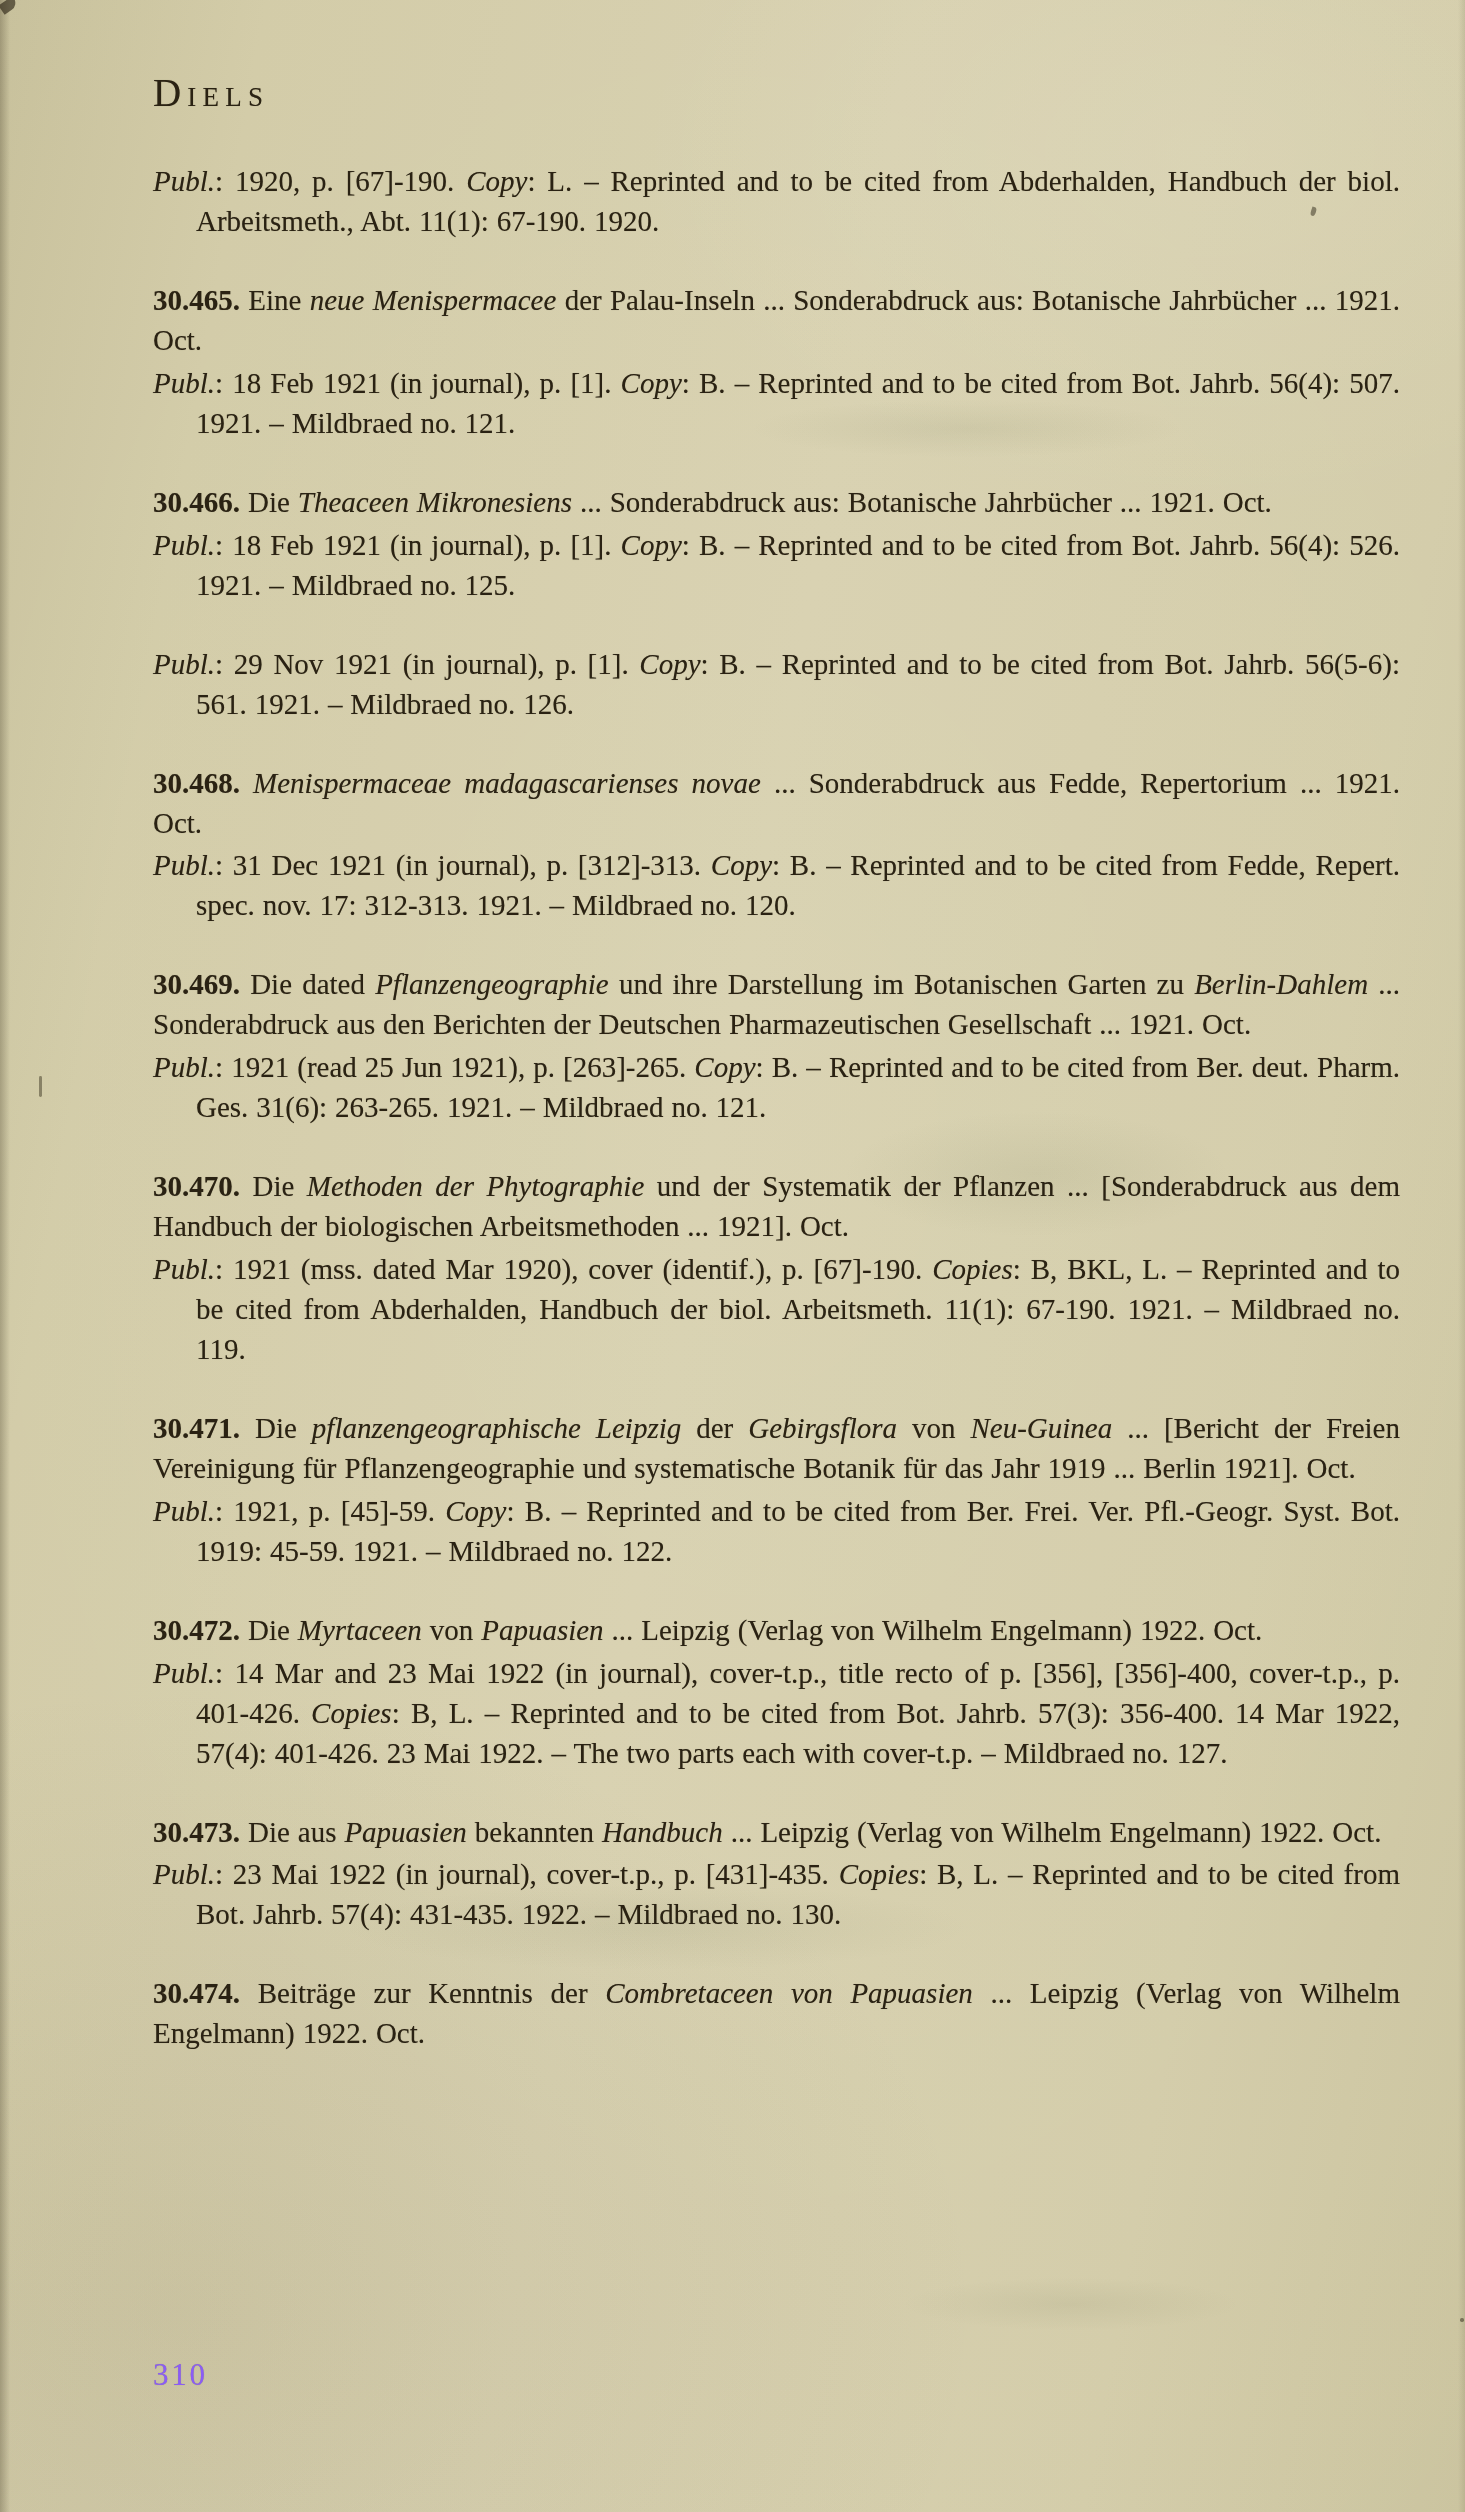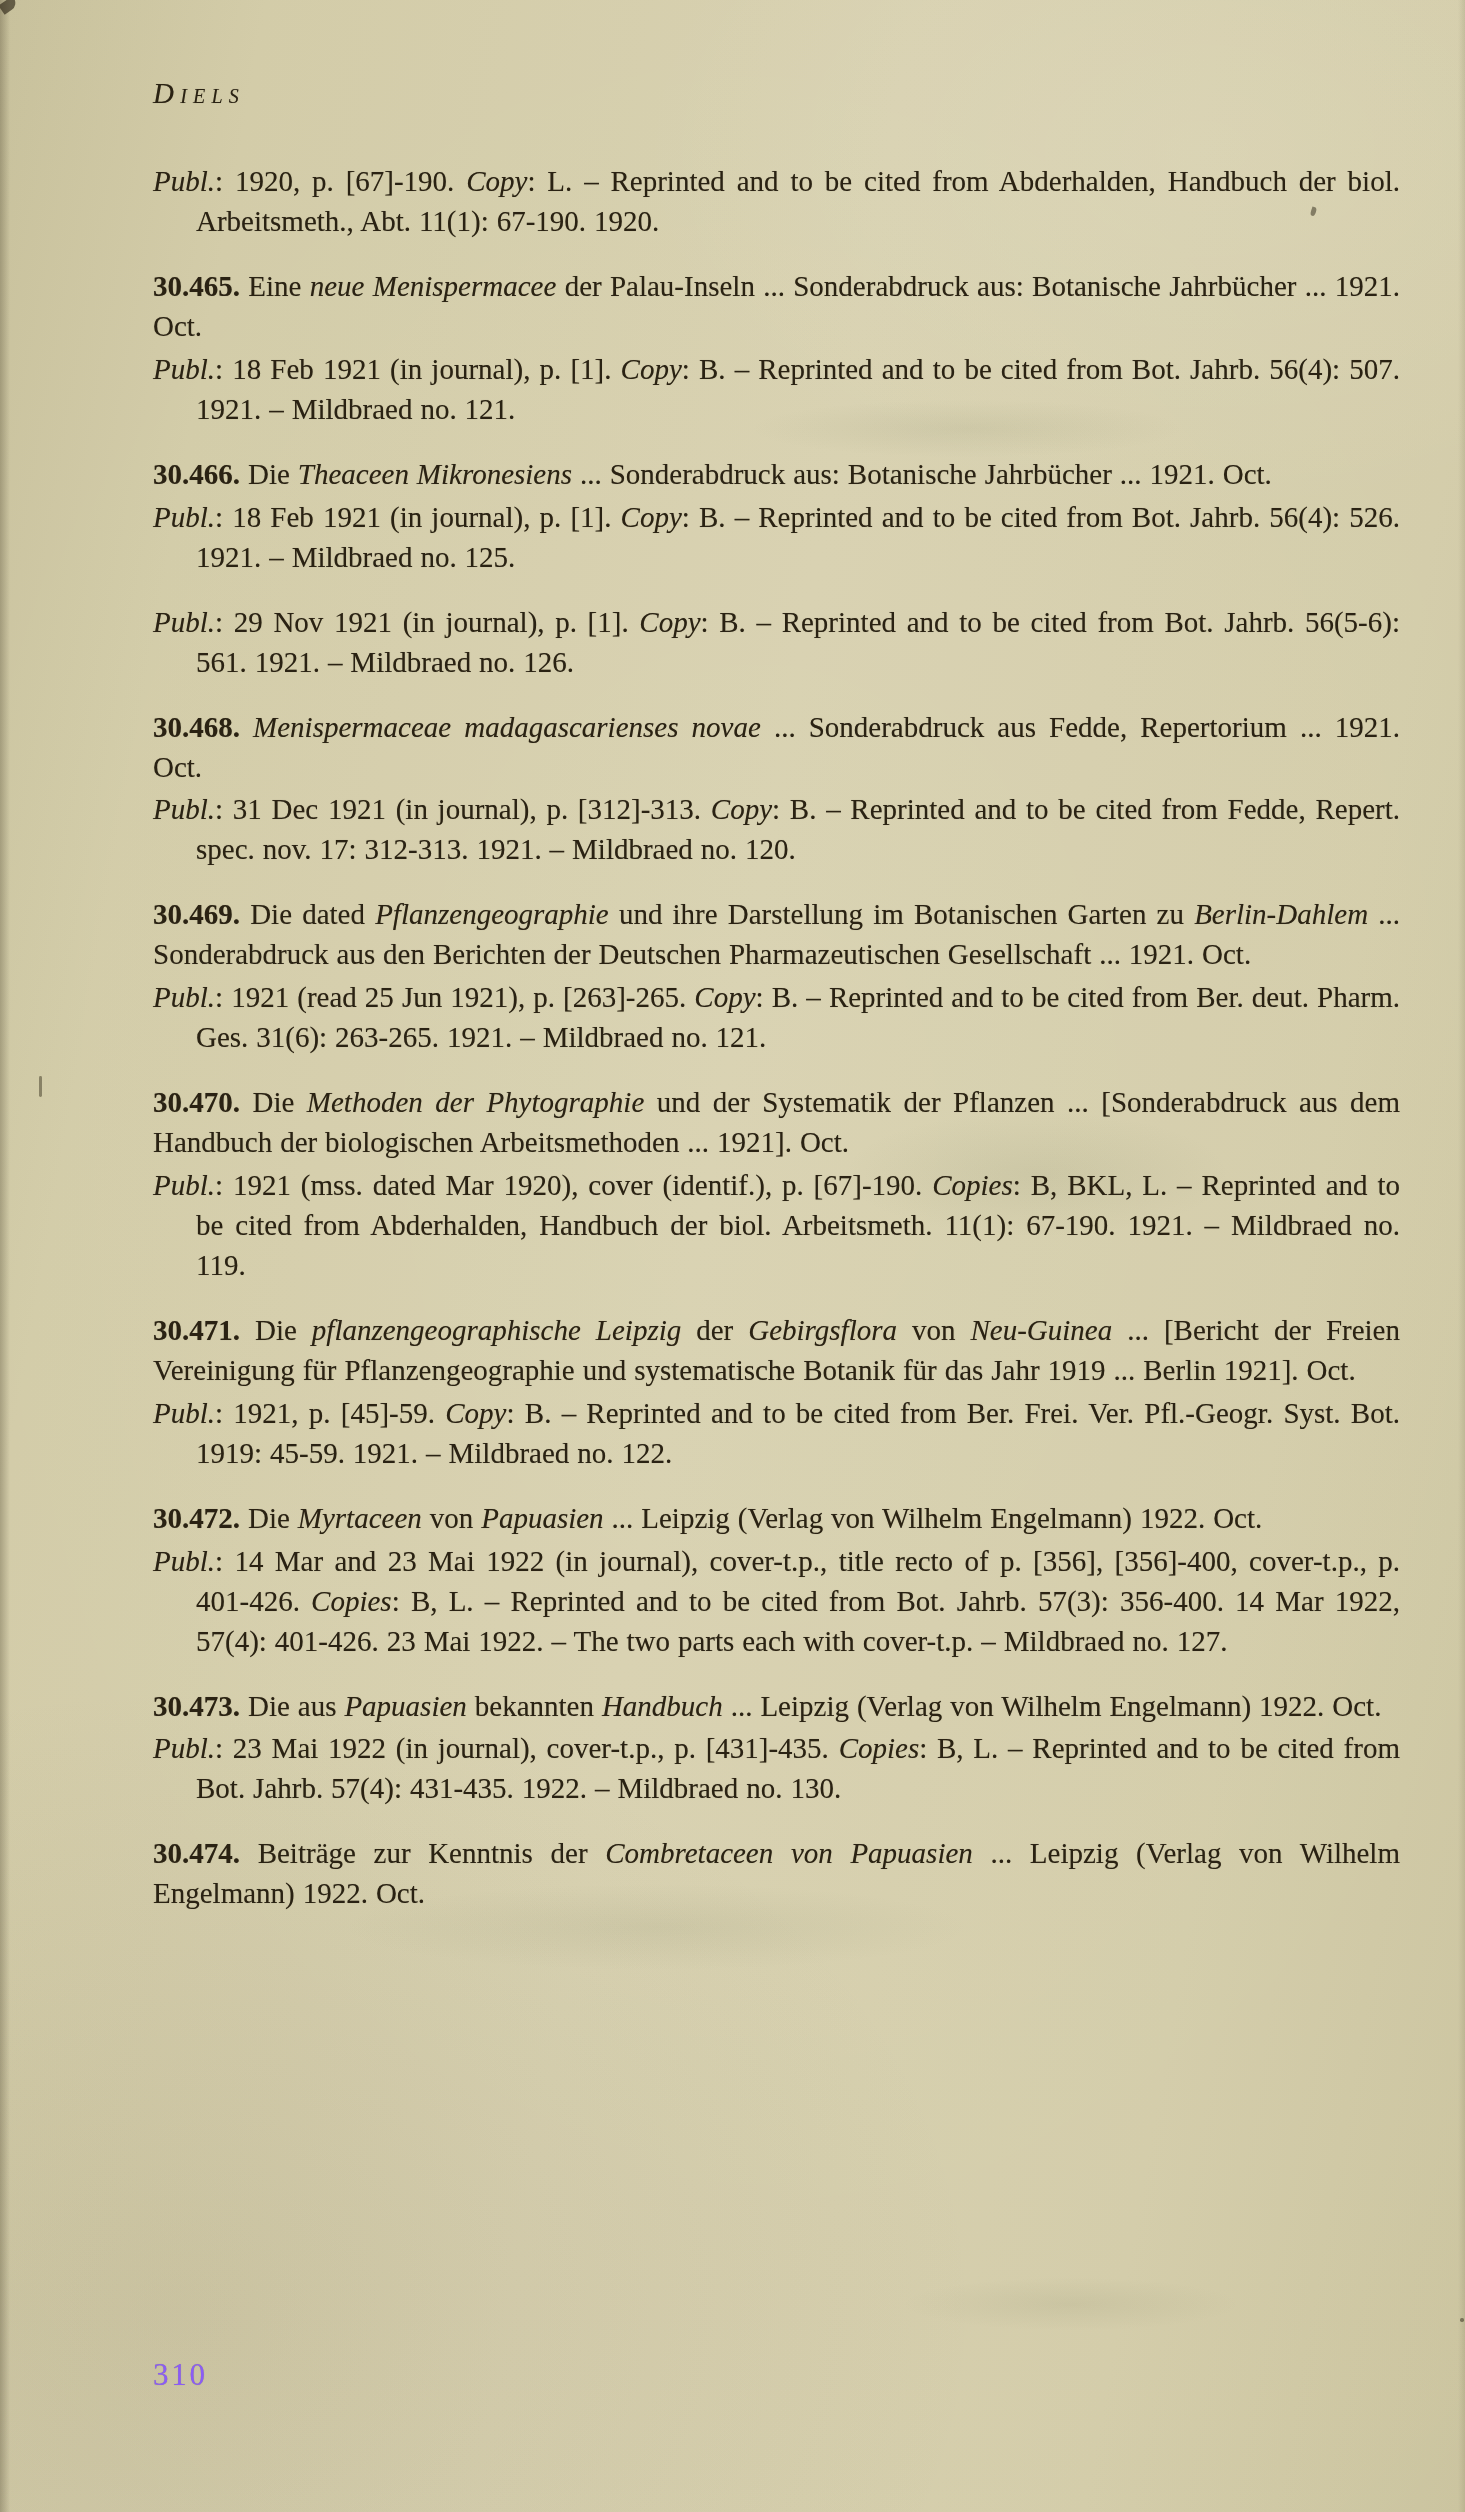--- a/index.html
+++ b/index.html
@@ -15,27 +15,26 @@
   .gutter-shade{position:absolute;left:0;top:0;width:9.7px;height:100%;
     background:linear-gradient(to right, rgba(55,47,26,0.28), rgba(55,47,26,0));}
   .edge-shade{position:absolute;right:0;top:0;width:7px;height:100%;
     background:linear-gradient(to left, rgba(70,62,38,0.12), rgba(70,62,38,0));}
   .content{
     position:absolute;left:153px;top:73px;width:1247px;
     color:#2a2213;font-size:29px;line-height:40px;word-spacing:0.7px;
     text-shadow:0 0 0.7px rgba(44,36,18,0.35);
   }
   .running-header{
-    font-variant:small-caps;letter-spacing:6.2px;font-size:29px;
+    font-variant:small-caps;letter-spacing:6.2px;font-size:39px;
     margin:0 0 48px 0;
-    font-style:italic;
   }
   p{margin:0;text-align:justify;}
   p.publ{padding-left:43px;text-indent:-43px;margin-top:2.8px;}
-  section.entry{margin-top:25px;}
+  section.entry{margin-top:39px;}
   b{font-weight:700;}
   i{}
   .page-number{
     position:absolute;left:153px;top:2357px;
     color:#8b5cf6;font-size:31px;letter-spacing:2.8px;
     text-shadow:0 0 0.7px rgba(44,36,18,0.35);
   }
   .speck{position:absolute;background:#2e2717;border-radius:1.4px;}
   .speck.corner{left:0;top:0;width:16.6px;height:11px;opacity:.65;transform:rotate(-35deg);border-radius:0 0 8.3px 0;}
   .speck.dash{left:39px;top:1076px;width:2.8px;height:21px;opacity:.45;}

